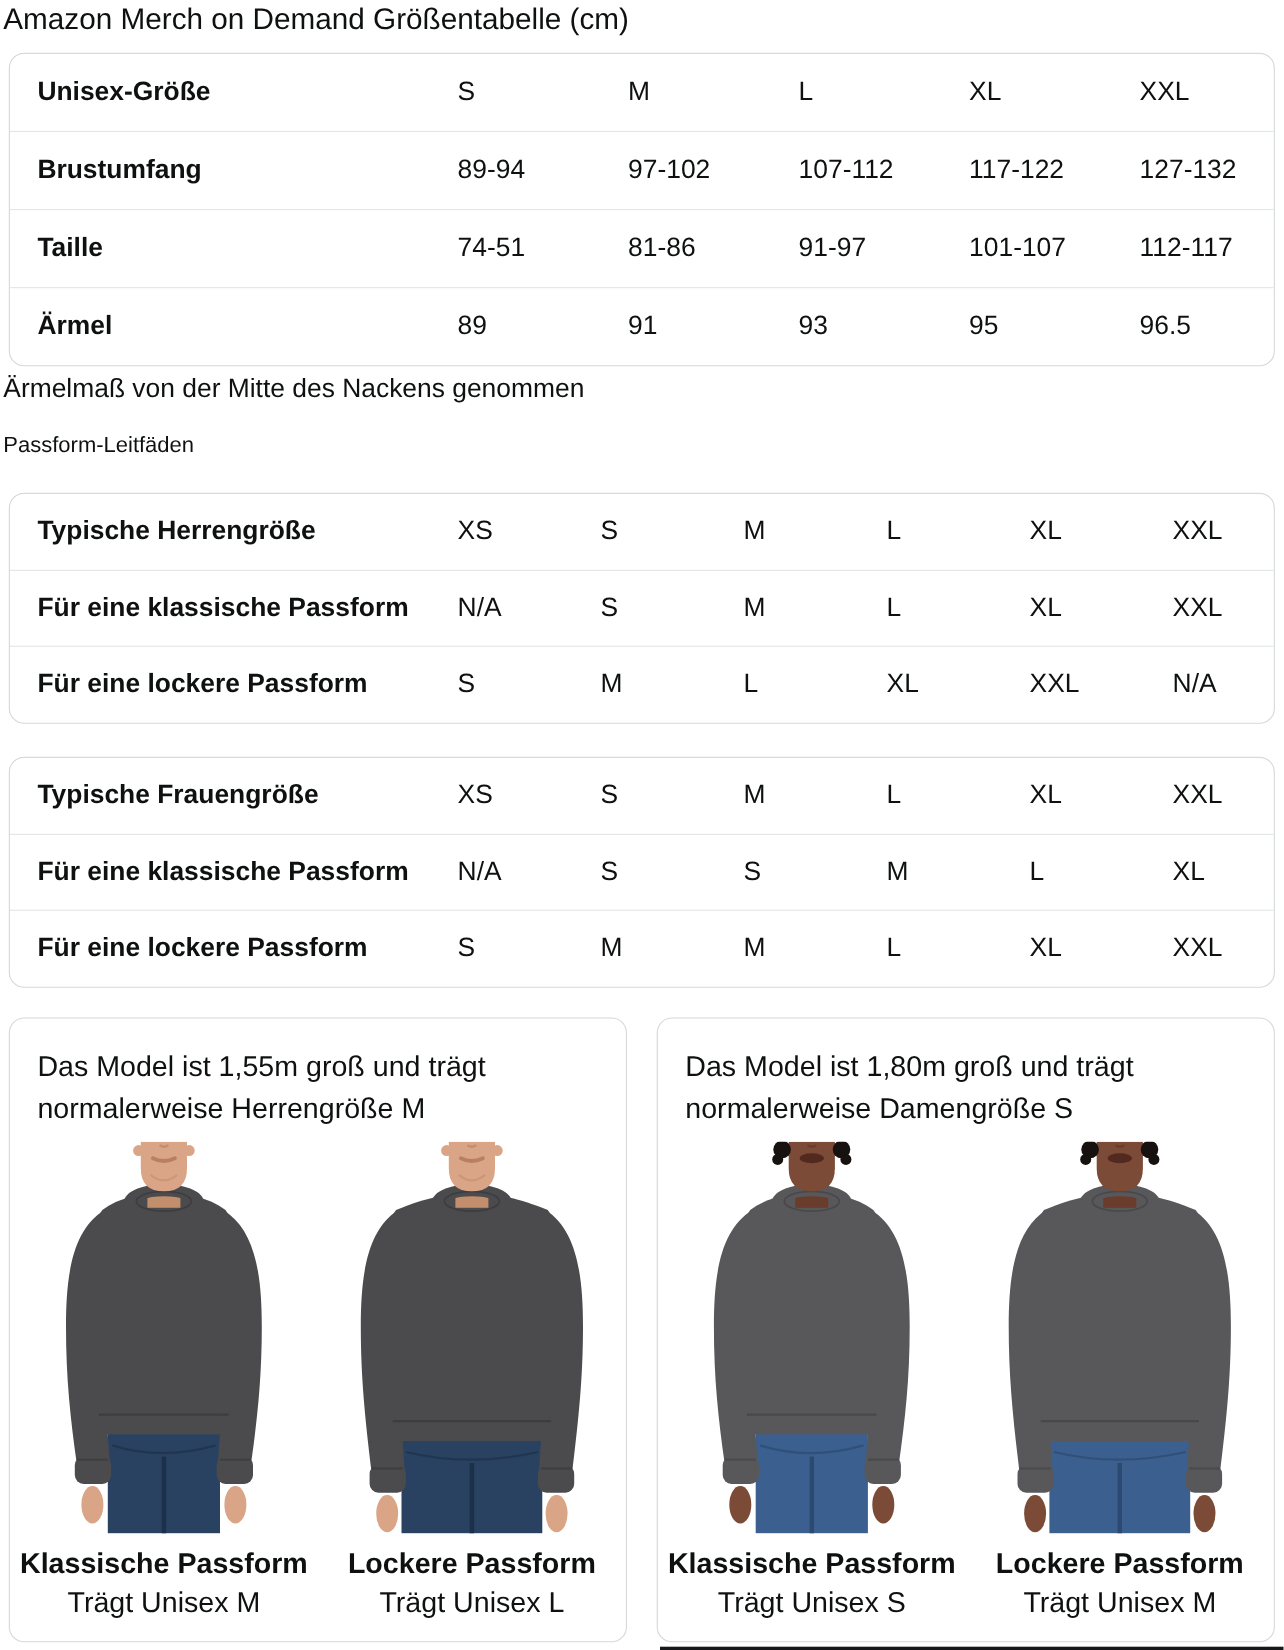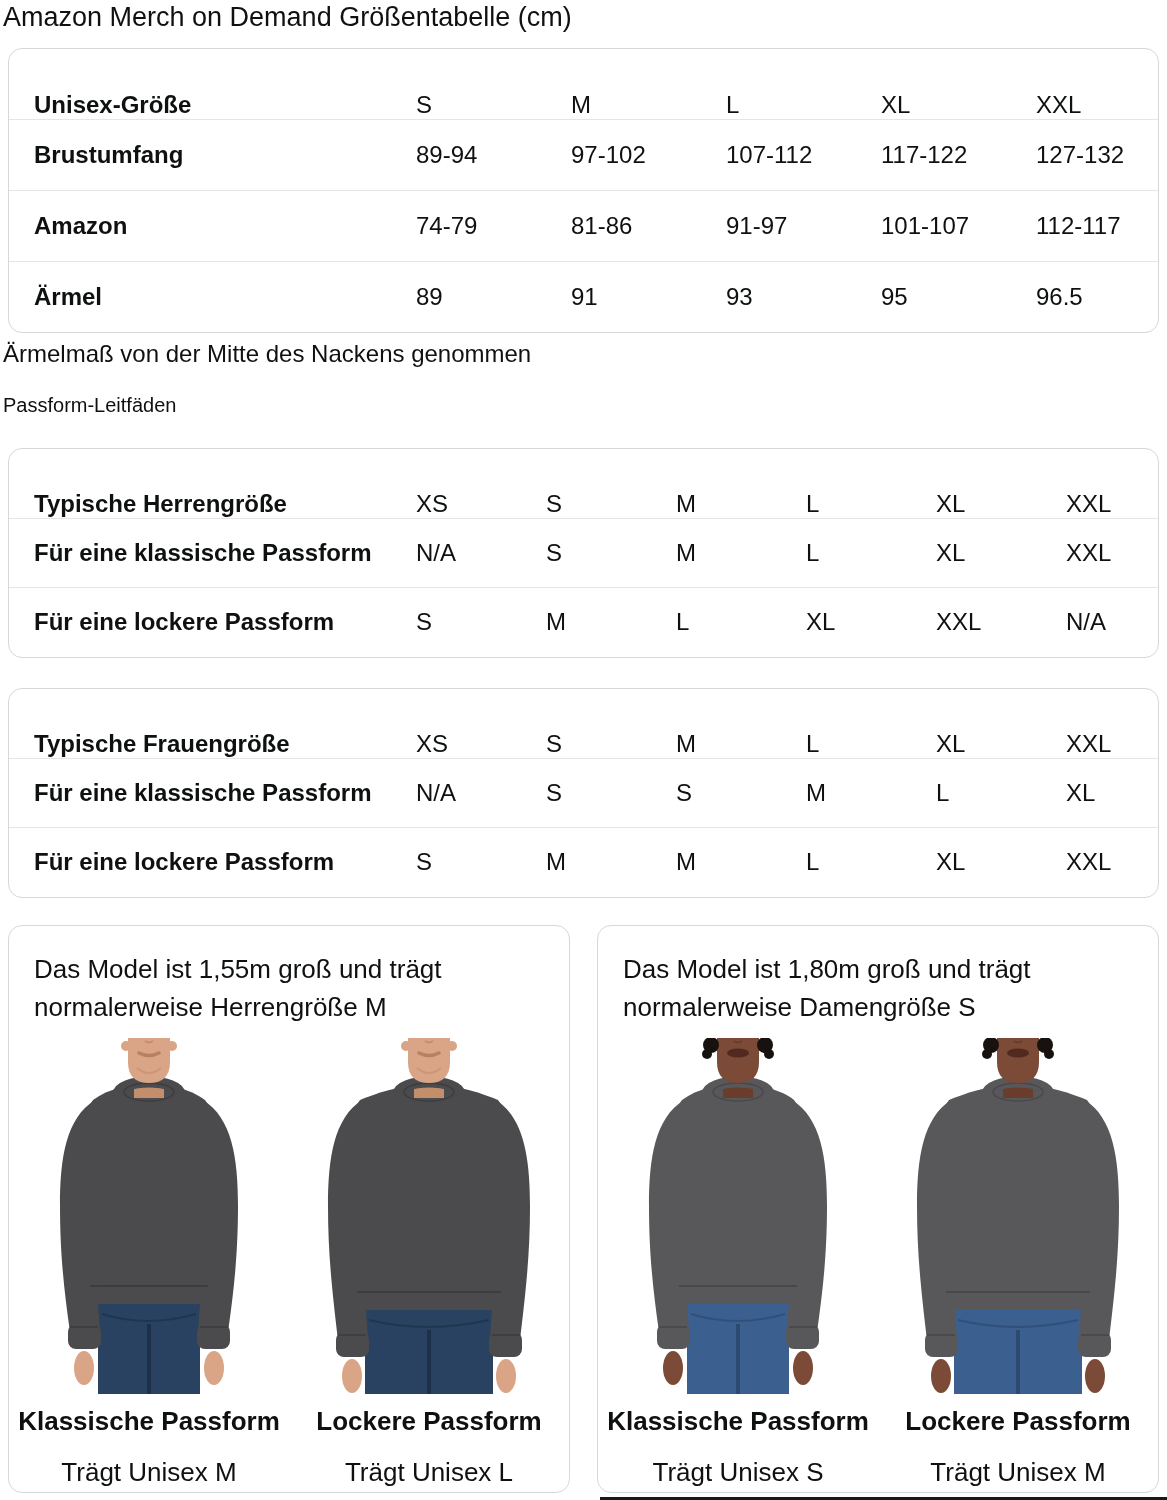--- a/index.html
+++ b/index.html
@@ -10,21 +10,21 @@
   }
   .page-title{position:absolute;left:3px;top:2px;font-size:27px;font-weight:400;}
   .section-note{position:absolute;left:3px;top:340px;font-size:24px;font-weight:400;}
   .section-heading{position:absolute;left:3px;top:394px;font-size:20px;font-weight:400;}
 
   .data-table{
     position:absolute;left:8px;width:1149px;background:#fff;
     border:1px solid #D5D9D9;border-radius:14px;overflow:hidden;
   }
   .t-row{display:flex;align-items:center;border-top:1px solid #E3E6E6;}
-  .t-row:first-child{border-top:none;align-items:flex-end;}
+  .t-row:first-child{border-top:none;}
   #size-table .t-row{height:70px;}
   .fit-table .t-row{height:68.5px;}
   .t-label{flex:0 0 382px;padding-left:25px;font-weight:700;font-size:24px;white-space:nowrap;}
   .t-cell5{flex:0 0 155px;font-size:24px;}
   .t-cell6{flex:0 0 130px;font-size:24px;}
 
   #size-table{top:48px;}
   #fit-table-men{top:448px;}
   #fit-table-women{top:688px;}
 
@@ -32,21 +32,21 @@
     position:absolute;top:925px;width:560px;height:566px;background:#fff;
     border:1px solid #D5D9D9;border-radius:14px;
   }
   #model-card-men{left:8px;}
   #model-card-women{left:597px;}
   .card-desc{margin:24px 26px 0 25px;font-size:26px;line-height:38px;font-weight:400;}
   .figures{position:absolute;top:112px;left:0;right:0;display:flex;}
   .figure{flex:1 1 50%;display:flex;flex-direction:column;align-items:center;}
   .person-svg{width:250px;height:356px;display:block;}
   .fig-title{font-size:26px;font-weight:700;margin-top:12px;text-align:center;}
-  .fig-sub{font-size:26px;font-weight:400;margin-top:20px;text-align:center;}
+  .fig-sub{font-size:26px;font-weight:400;margin-top:4px;text-align:center;}
   .bottom-strip{position:absolute;left:600px;right:0;bottom:0;height:3px;background:#16181a;}
 </style>
 </head>
 <body>
 
 <div class="page-title">Amazon Merch on Demand Größentabelle (cm)</div>
 
 <div class="data-table" id="size-table">
   <div class="t-row">
     <div class="t-label">Unisex-Größe</div>
@@ -58,22 +58,22 @@
   </div>
   <div class="t-row">
     <div class="t-label">Brustumfang</div>
     <div class="t-cell5">89-94</div>
     <div class="t-cell5">97-102</div>
     <div class="t-cell5">107-112</div>
     <div class="t-cell5">117-122</div>
     <div class="t-cell5">127-132</div>
   </div>
   <div class="t-row">
-    <div class="t-label">Amazon</div>
-    <div class="t-cell5">74-79</div>
+    <div class="t-label">Taille</div>
+    <div class="t-cell5">74-51</div>
     <div class="t-cell5">81-86</div>
     <div class="t-cell5">91-97</div>
     <div class="t-cell5">101-107</div>
     <div class="t-cell5">112-117</div>
   </div>
   <div class="t-row">
     <div class="t-label">Ärmel</div>
     <div class="t-cell5">89</div>
     <div class="t-cell5">91</div>
     <div class="t-cell5">93</div>

